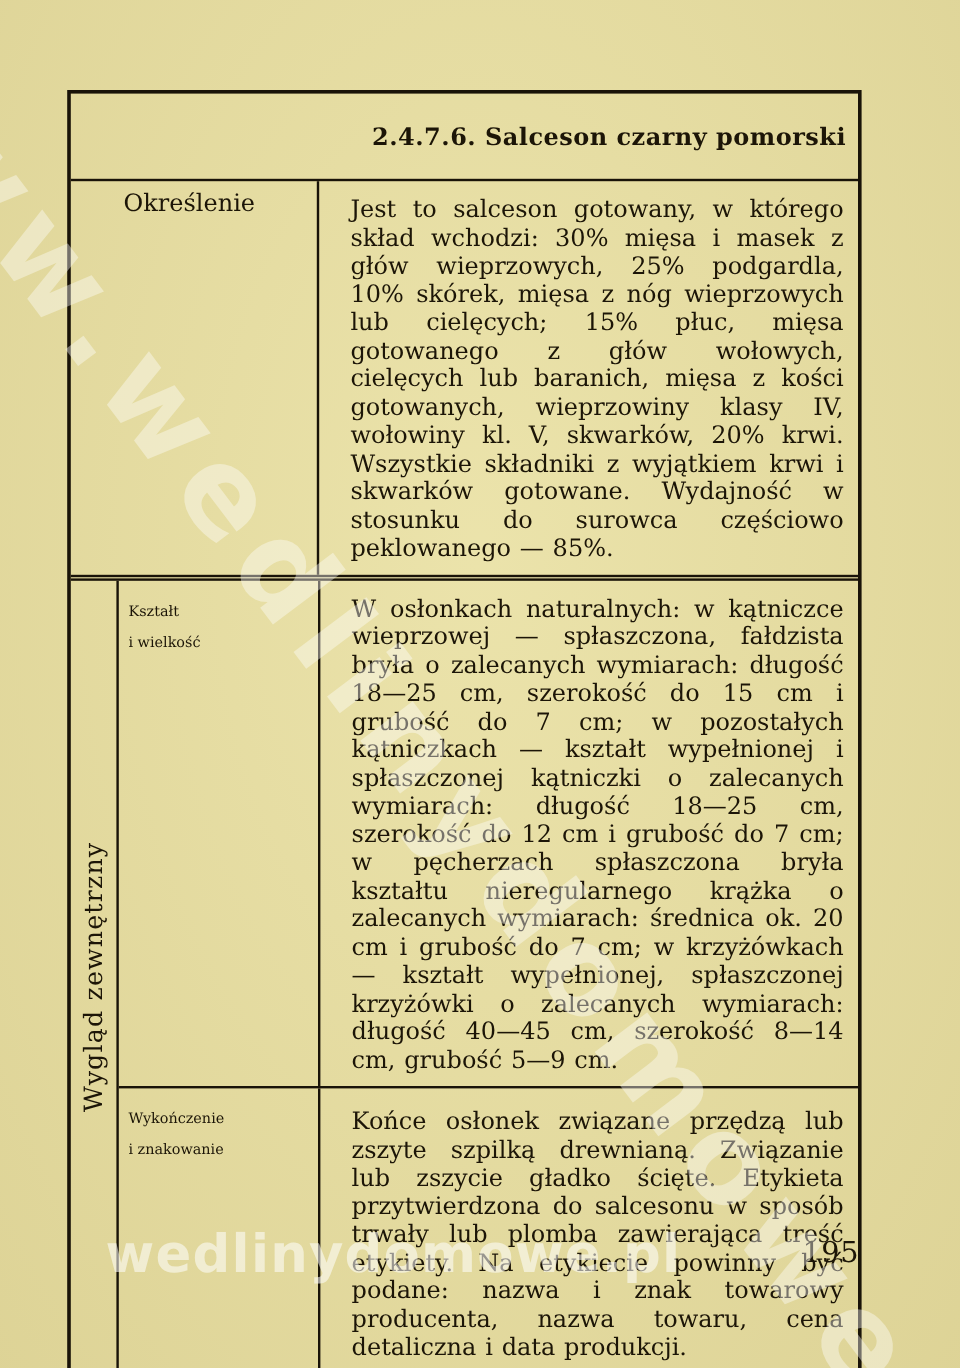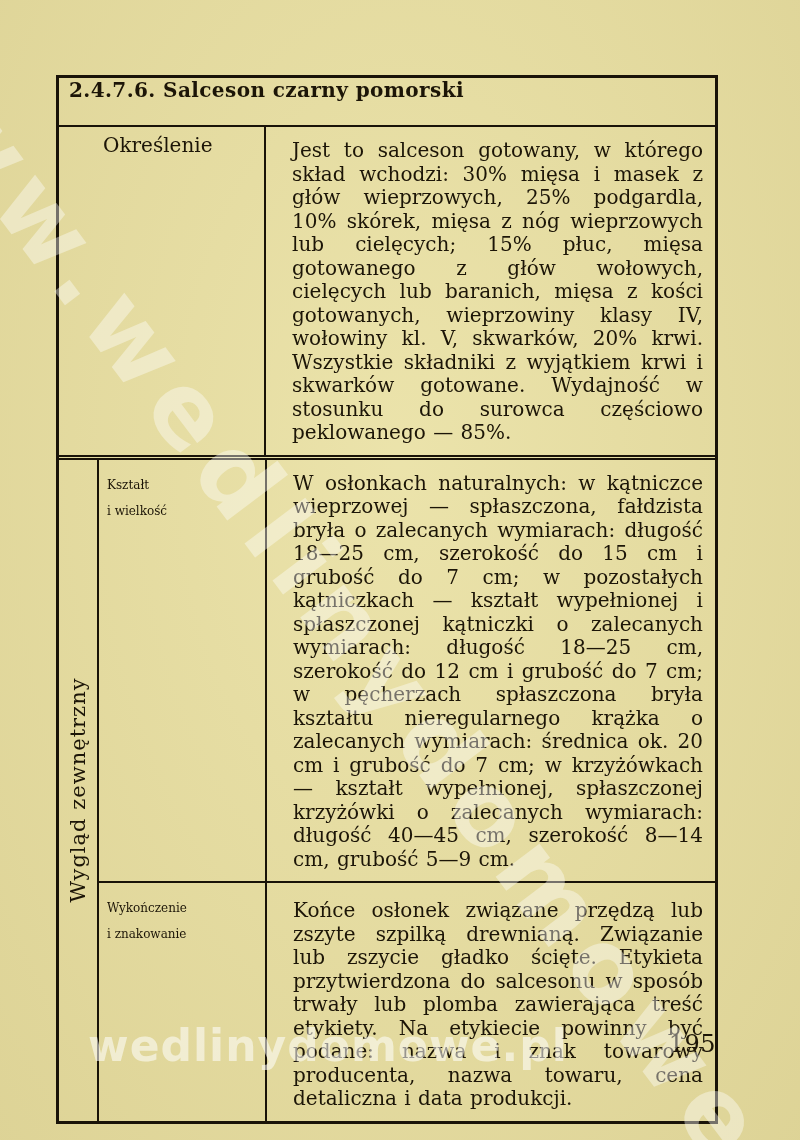--- a/index.html
+++ b/index.html
@@ -20,22 +20,22 @@
   
   .doc-table {
     position: absolute;
     left: 56px; top: 75px;
     width: 662px;
     border: 3px solid #191308;
     box-sizing: border-box;
   }
   .t-header {
     border-bottom: 2px solid #191308;
-    text-align: left;
-    padding: 0 10px 14px 10px;
+    text-align: right;
+    padding: 24px 10px 14px 10px;
   }
   .t-title   { font-weight: bold; font-size: 20px; letter-spacing: 0.4px; margin-bottom: 9px; }
   .t-subtitle{ font-size: 20px; letter-spacing: 0.3px; }
 
   .t-row { display: flex; align-items: stretch; }
 
   .row-okreslenie { min-height: 276px; }
   .label-main {
     width: 207px; min-width: 207px; box-sizing: border-box;
     border-right: 2px solid #191308;

